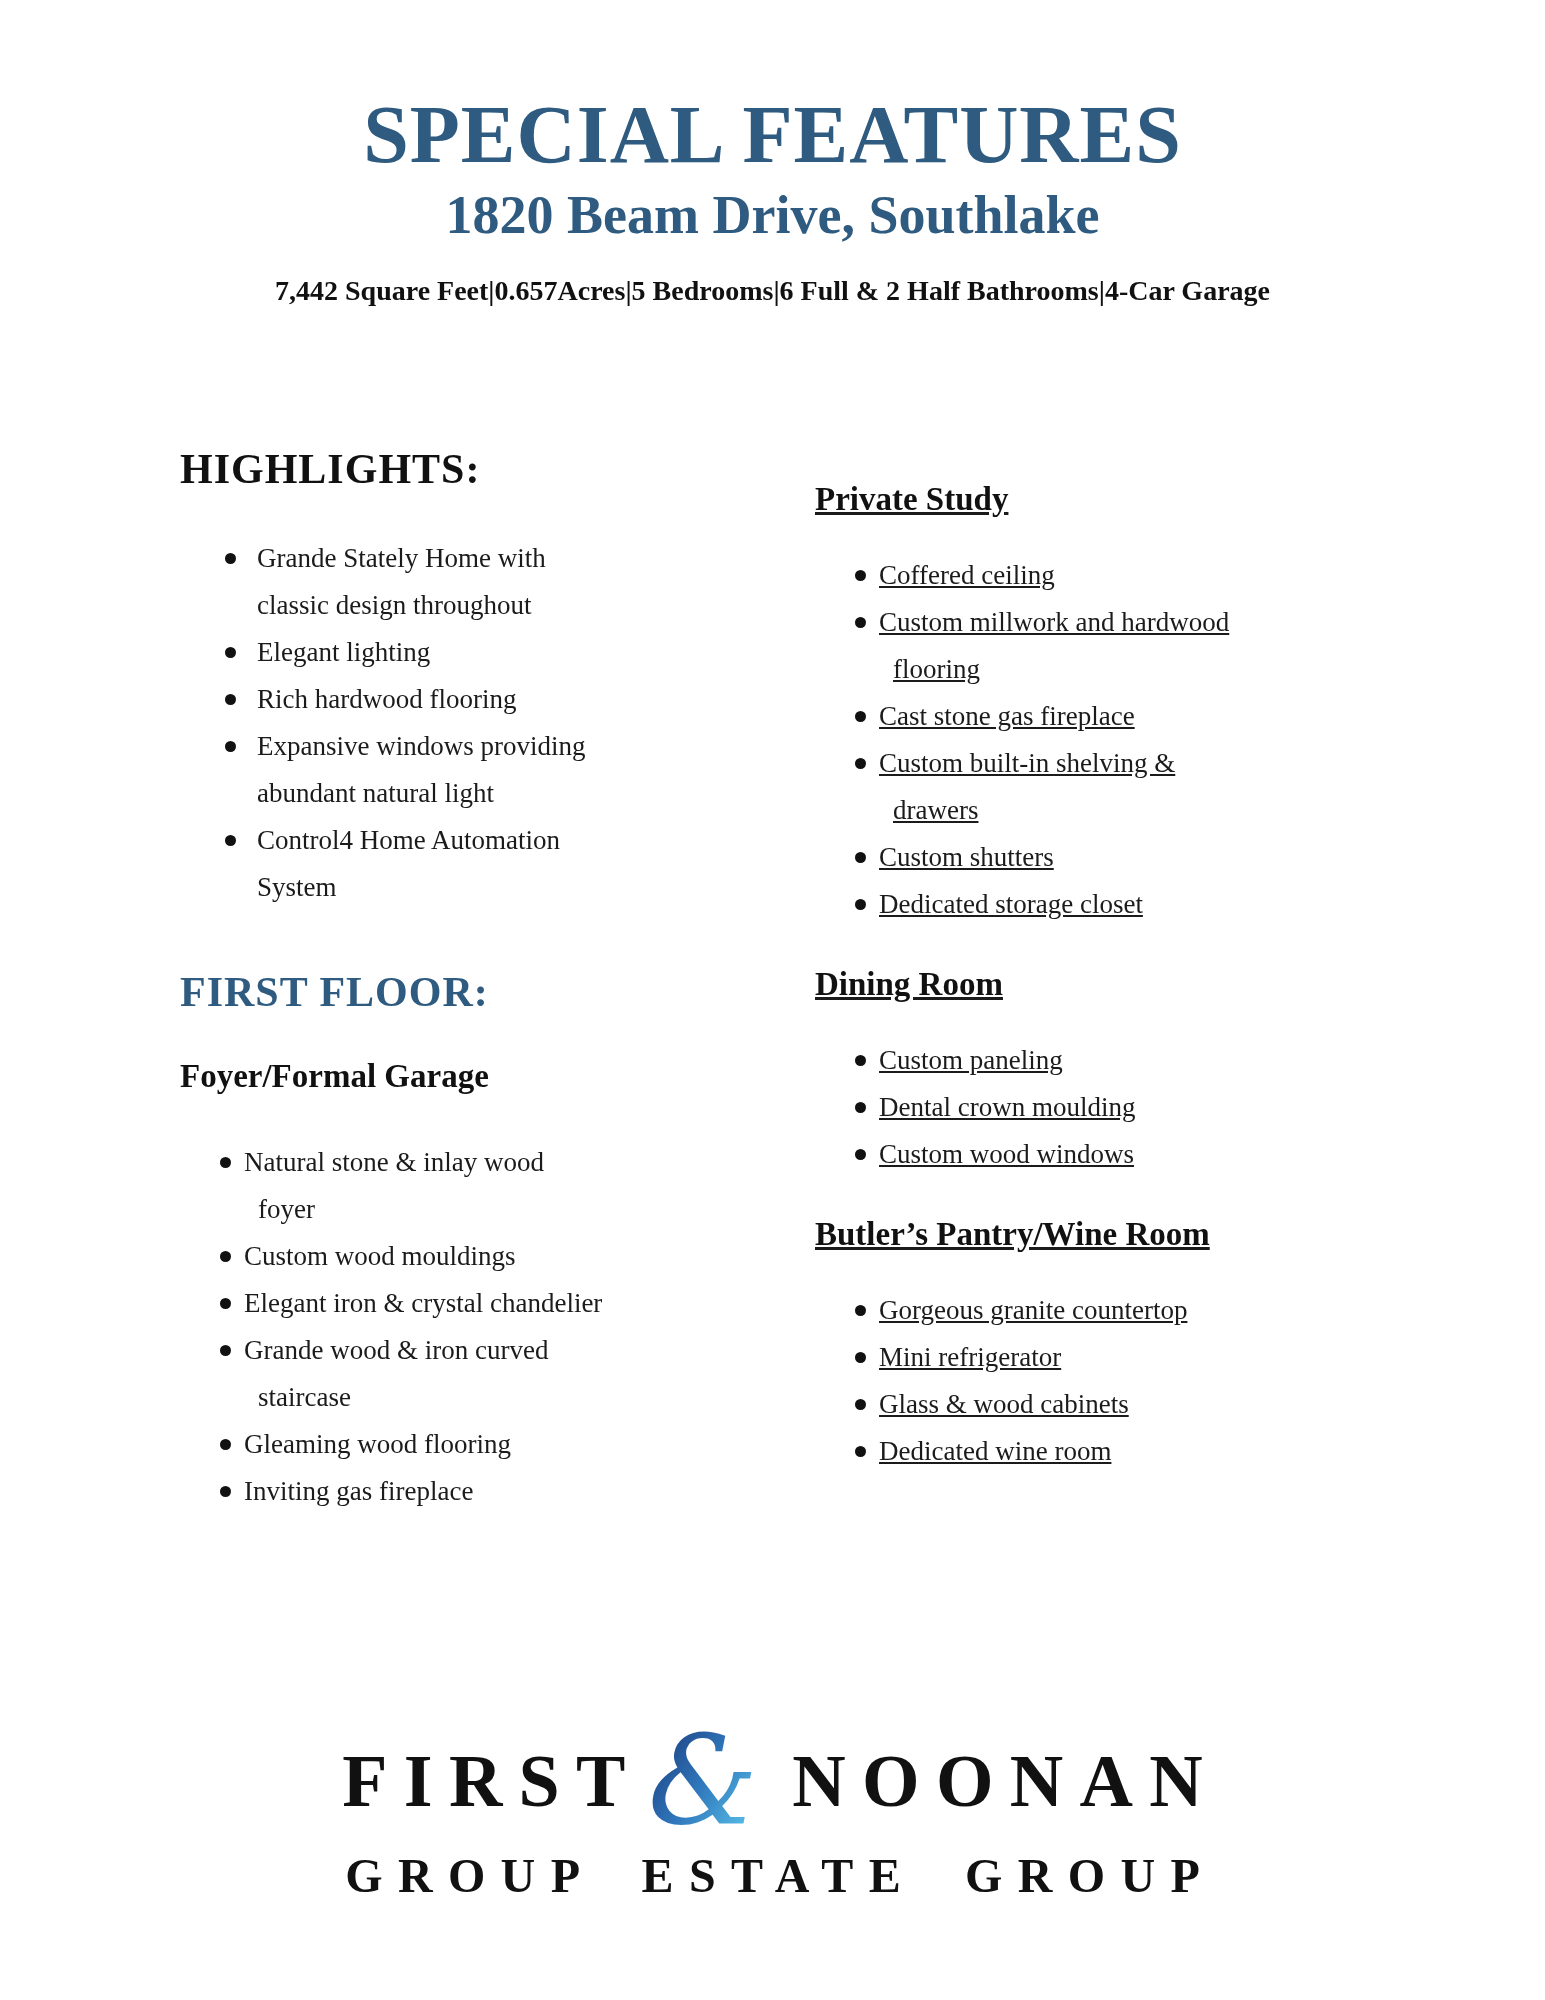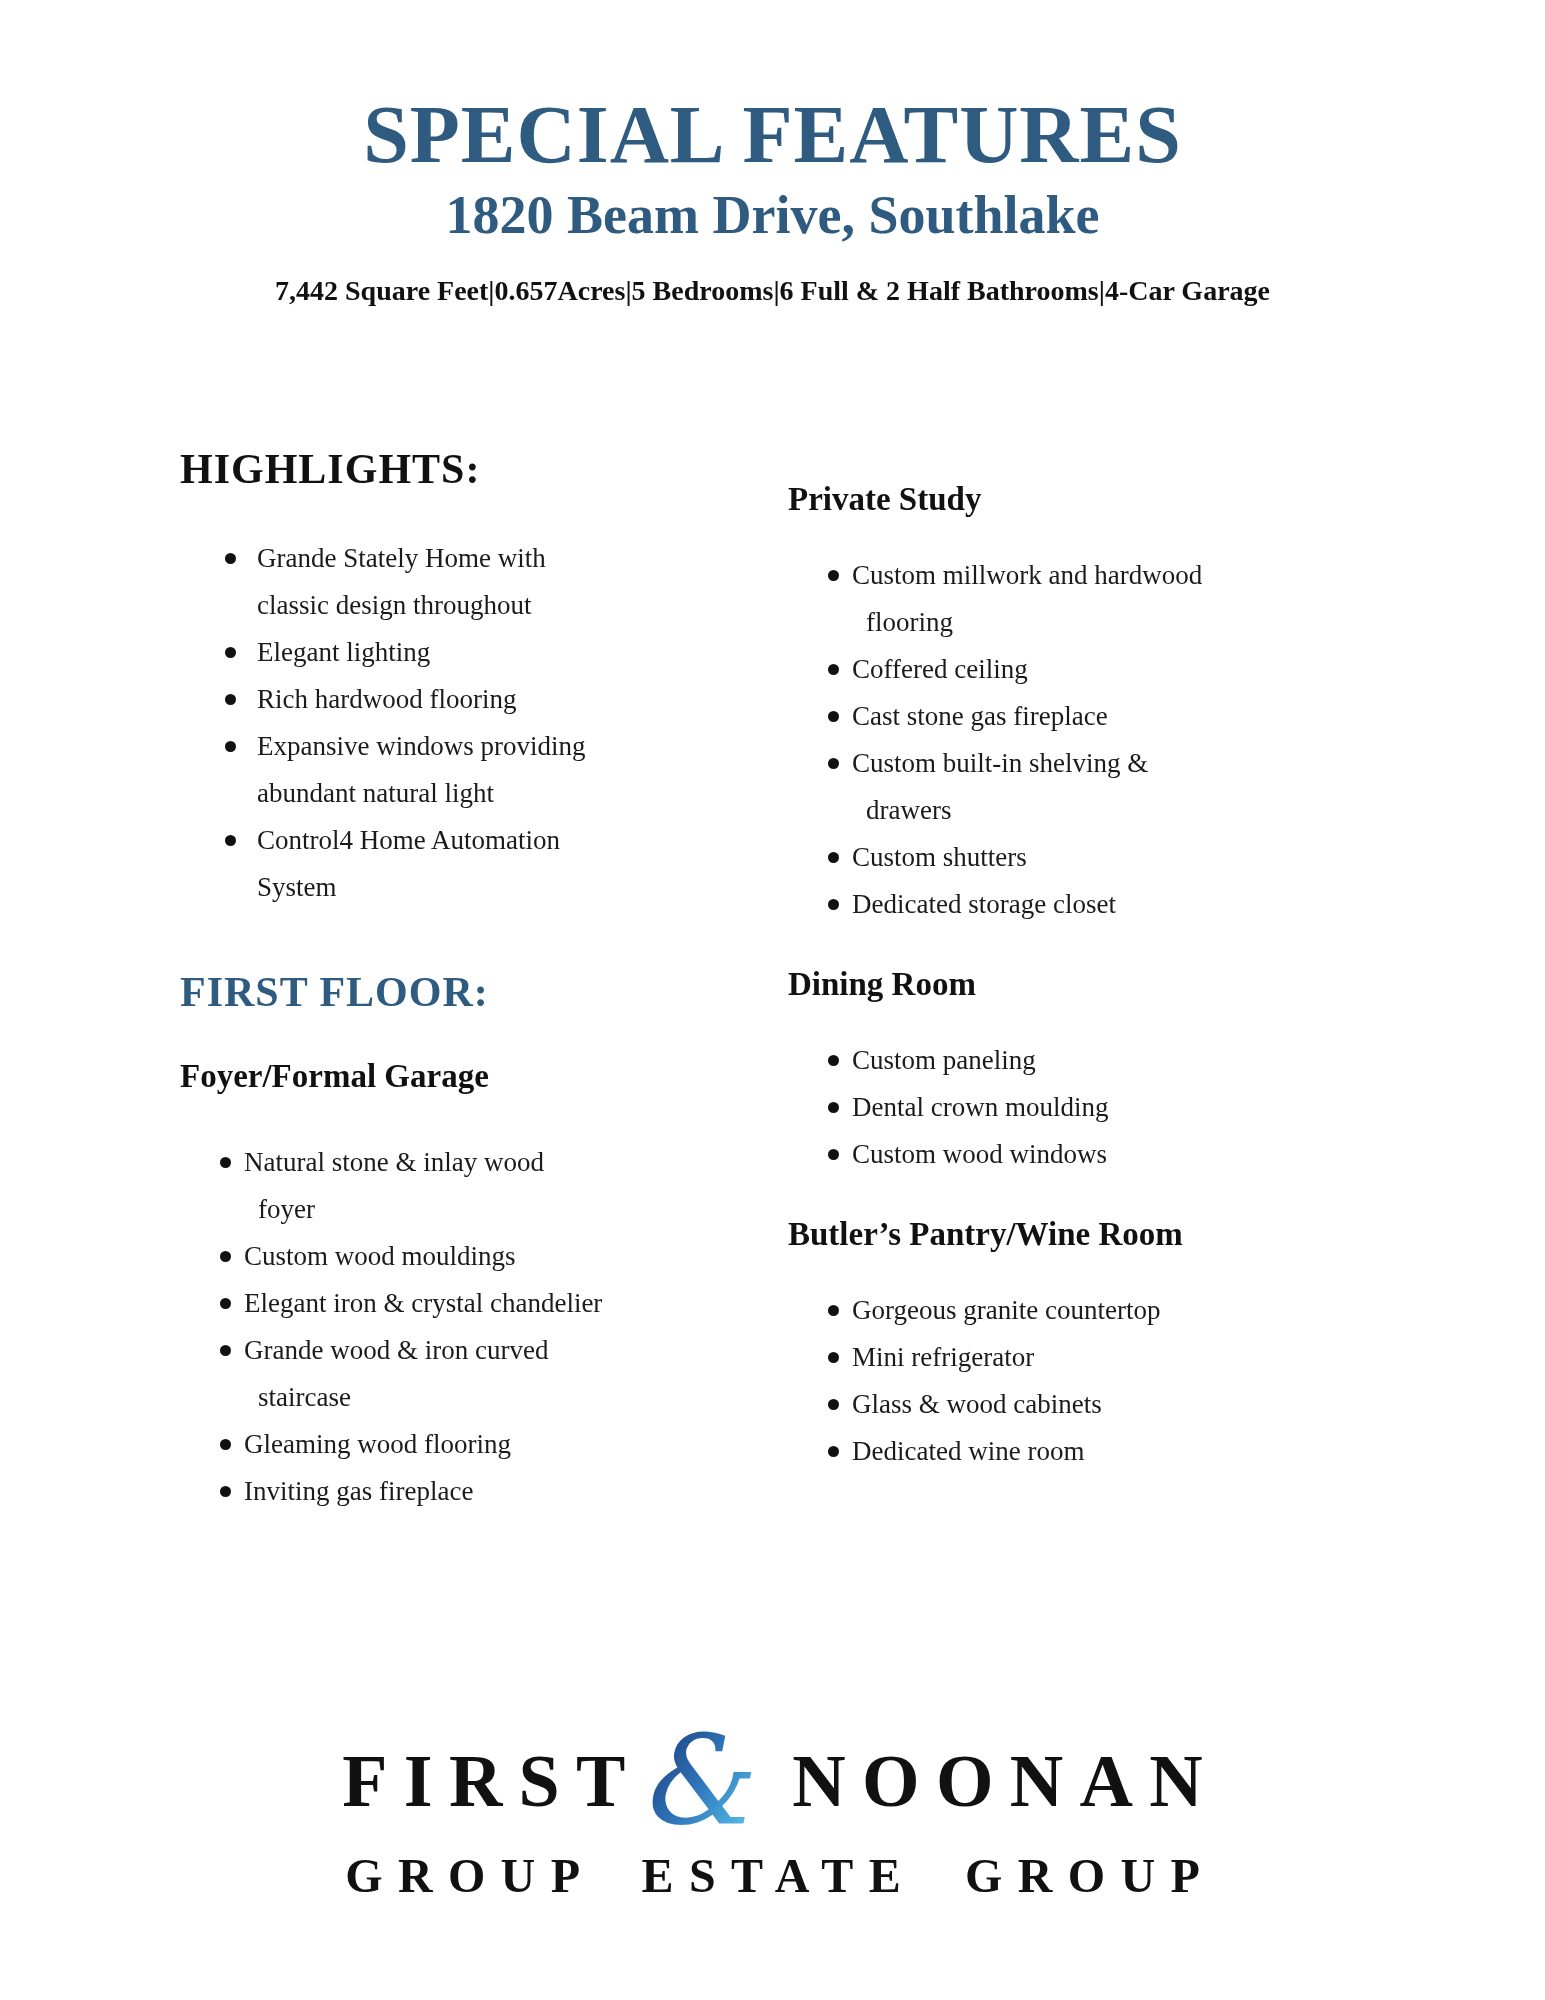--- a/index.html
+++ b/index.html
@@ -34,21 +34,21 @@
     margin-top: 26px;
     font-size: 28px;
     line-height: 38px;
     font-weight: bold;
     color: #111111;
   }
 
   
   .col { position: absolute; }
   .col-left  { left: 180px; top: 448px; width: 500px; }
-  .col-right { left: 788px; top: 483px; width: 540px; }
+  .col-right { left: 815px; top: 483px; width: 540px; text-decoration: underline; }
 
   h3.big-heading {
     margin: 0;
     font-size: 42px;
     line-height: 1.0;
     font-weight: bold;
     letter-spacing: 1px;
   }
   h3.dark { color: #111111; }
   h3.blue { color: #2e5b7f; margin-top: 60px; }
@@ -169,23 +169,23 @@
           <li><span class="dot"></span><span class="txt">Gleaming wood flooring</span></li>
           <li><span class="dot"></span><span class="txt">Inviting gas fireplace</span></li>
         </ul>
     </div>
   </section>
 
   <section class="col col-right">
     <div class="room-section">
       <h4 class="room-title">Private Study</h4>
       <ul class="blist style-c">
+          <li><span class="dot"></span><span class="txt">Coffered ceiling</span></li>
           <li><span class="dot"></span><span class="txt">Custom millwork and hardwood
 flooring</span></li>
-          <li><span class="dot"></span><span class="txt">Coffered ceiling</span></li>
           <li><span class="dot"></span><span class="txt">Cast stone gas fireplace</span></li>
           <li><span class="dot"></span><span class="txt">Custom built-in shelving &amp;
 drawers</span></li>
           <li><span class="dot"></span><span class="txt">Custom shutters</span></li>
           <li><span class="dot"></span><span class="txt">Dedicated storage closet</span></li>
         </ul>
     </div>
 
     <div class="room-section">
       <h4 class="room-title">Dining Room</h4>

